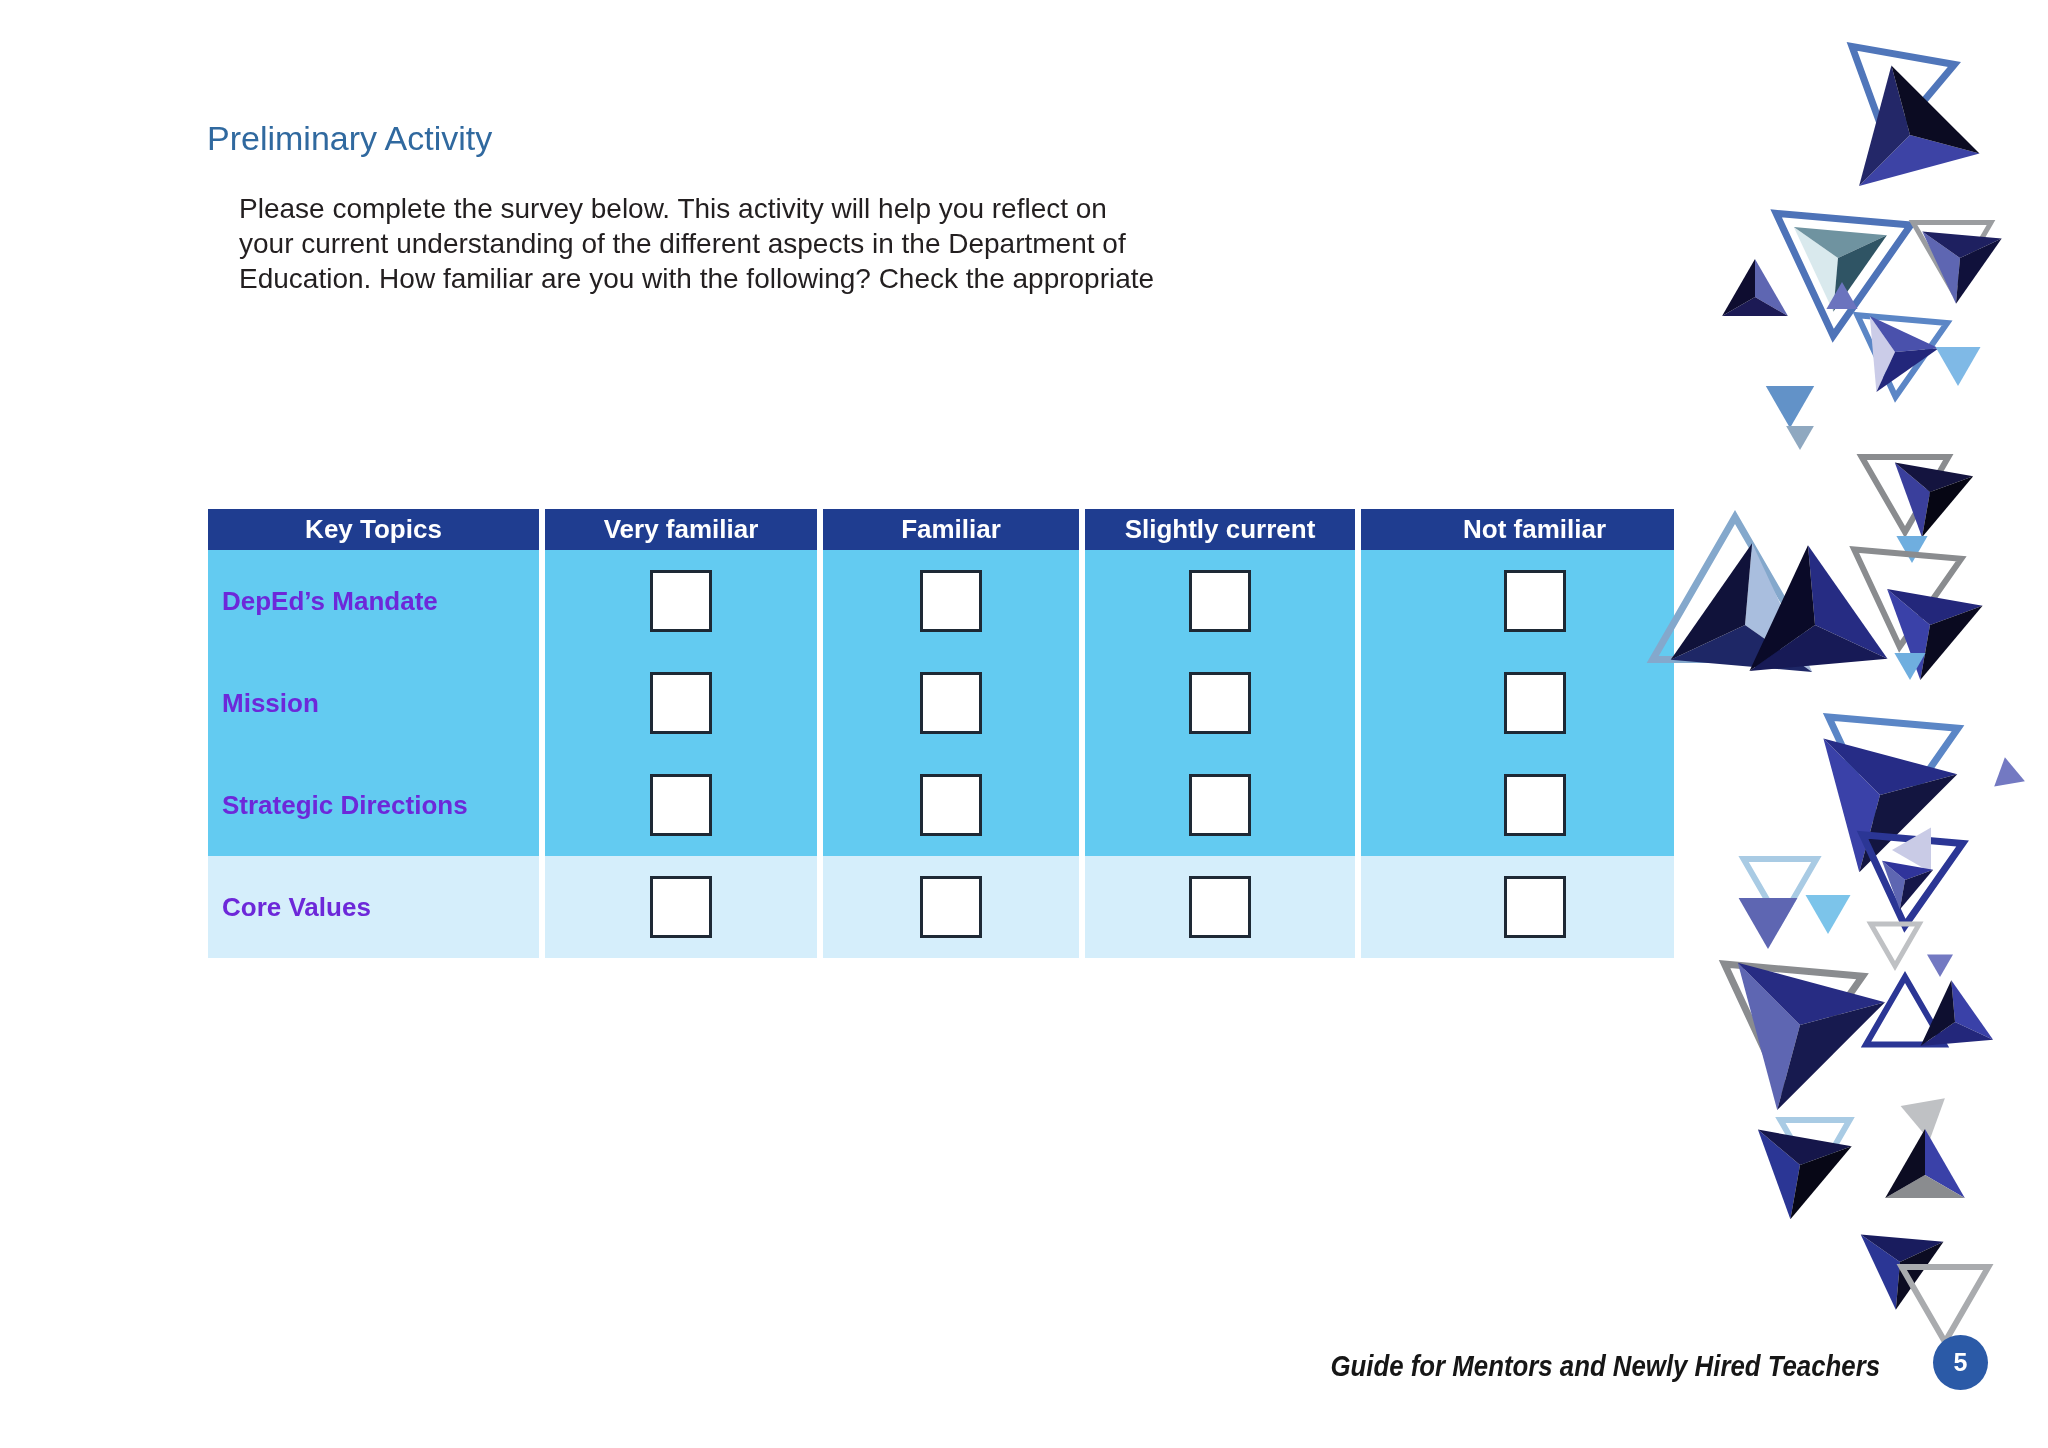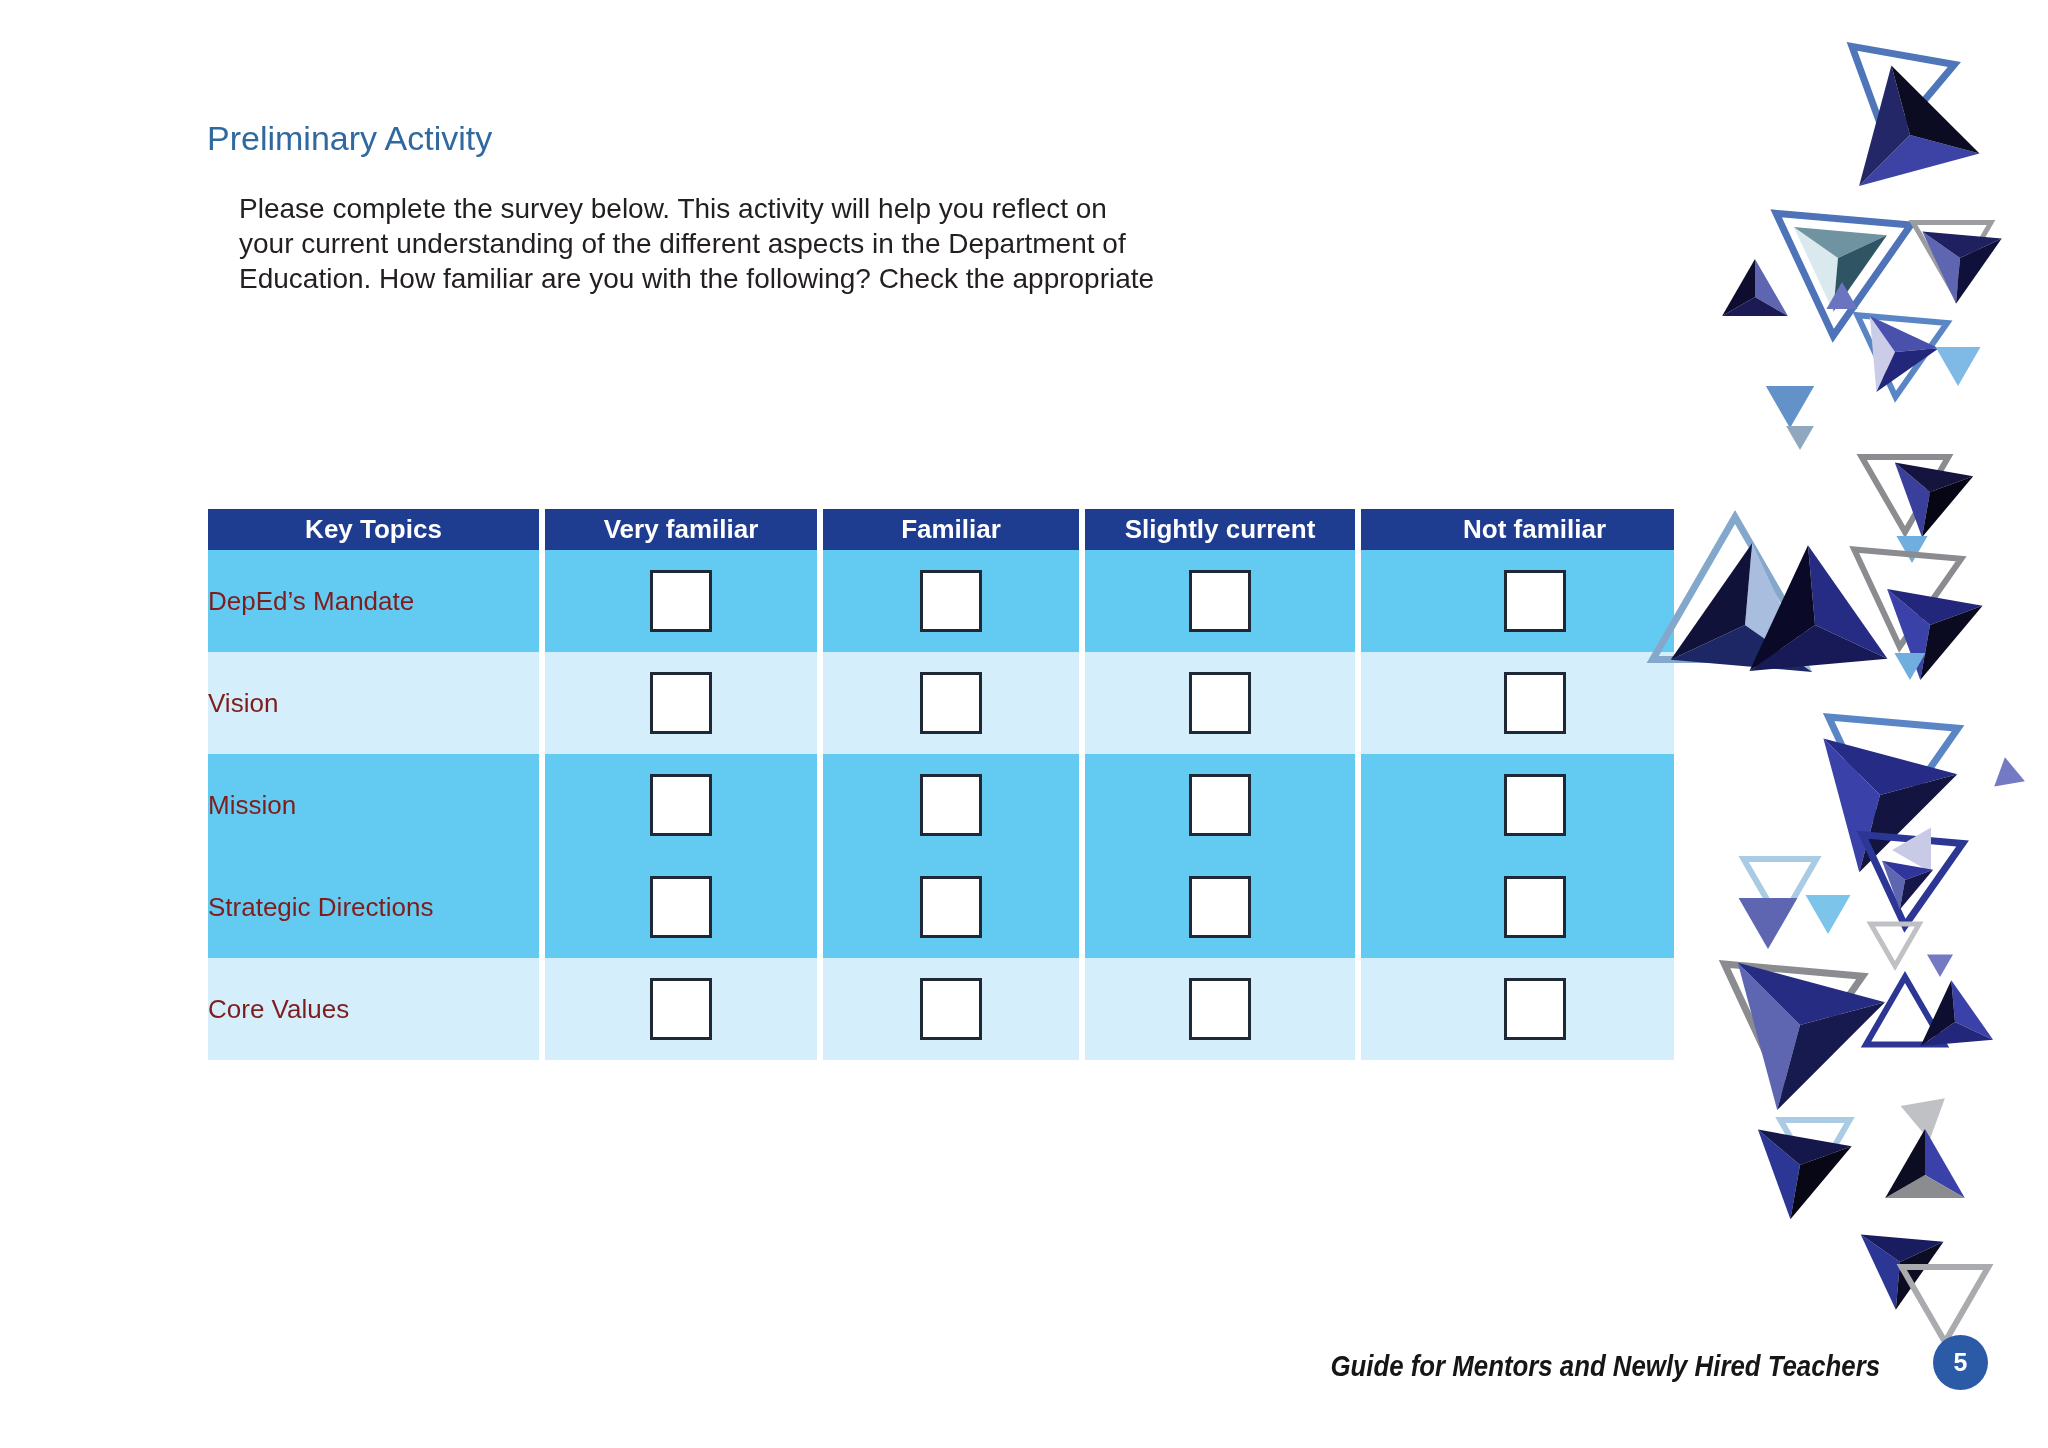--- a/index.html
+++ b/index.html
@@ -37,22 +37,22 @@
     display:flex;align-items:center;justify-content:center;
   }
   .body-row .cell{
     height:102px;
     display:flex;align-items:center;justify-content:center;
   }
   .body-row.odd  .cell{background:var(--row-blue,#63CBF1);}
   .body-row.even .cell{background:var(--row-light-blue,#D5EEFB);}
   .body-row .label-cell{
     justify-content:flex-start;
-    box-sizing:border-box;
-    font-weight:400;font-size:26px;color:#7f1d1d;
+    padding-left:14px;box-sizing:border-box;
+    font-weight:700;font-size:26px;color:#6d28d9;
   }
   .checkbox{
     width:62px;height:62px;box-sizing:border-box;
     background:#ffffff;
     border:3px solid var(--checkbox-border,#1E2935);
   }
   
   .footer-title{
     position:absolute;top:1348px;right:168px;
     font-size:30px;line-height:36px;font-weight:700;font-style:italic;
@@ -99,35 +99,20 @@
           <div class="checkbox"></div>
         </div>
       <div class="cell c3">
           <div class="checkbox"></div>
         </div>
       <div class="cell c4">
           <div class="checkbox"></div>
         </div>
     </div>
 
-    <div class="trow body-row even">
-      <div class="cell c0 label-cell">Vision</div>
-      <div class="cell c1">
-          <div class="checkbox"></div>
-        </div>
-      <div class="cell c2">
-          <div class="checkbox"></div>
-        </div>
-      <div class="cell c3">
-          <div class="checkbox"></div>
-        </div>
-      <div class="cell c4">
-          <div class="checkbox"></div>
-        </div>
-    </div>
 
     <div class="trow body-row odd">
       <div class="cell c0 label-cell">Mission</div>
       <div class="cell c1">
           <div class="checkbox"></div>
         </div>
       <div class="cell c2">
           <div class="checkbox"></div>
         </div>
       <div class="cell c3">

